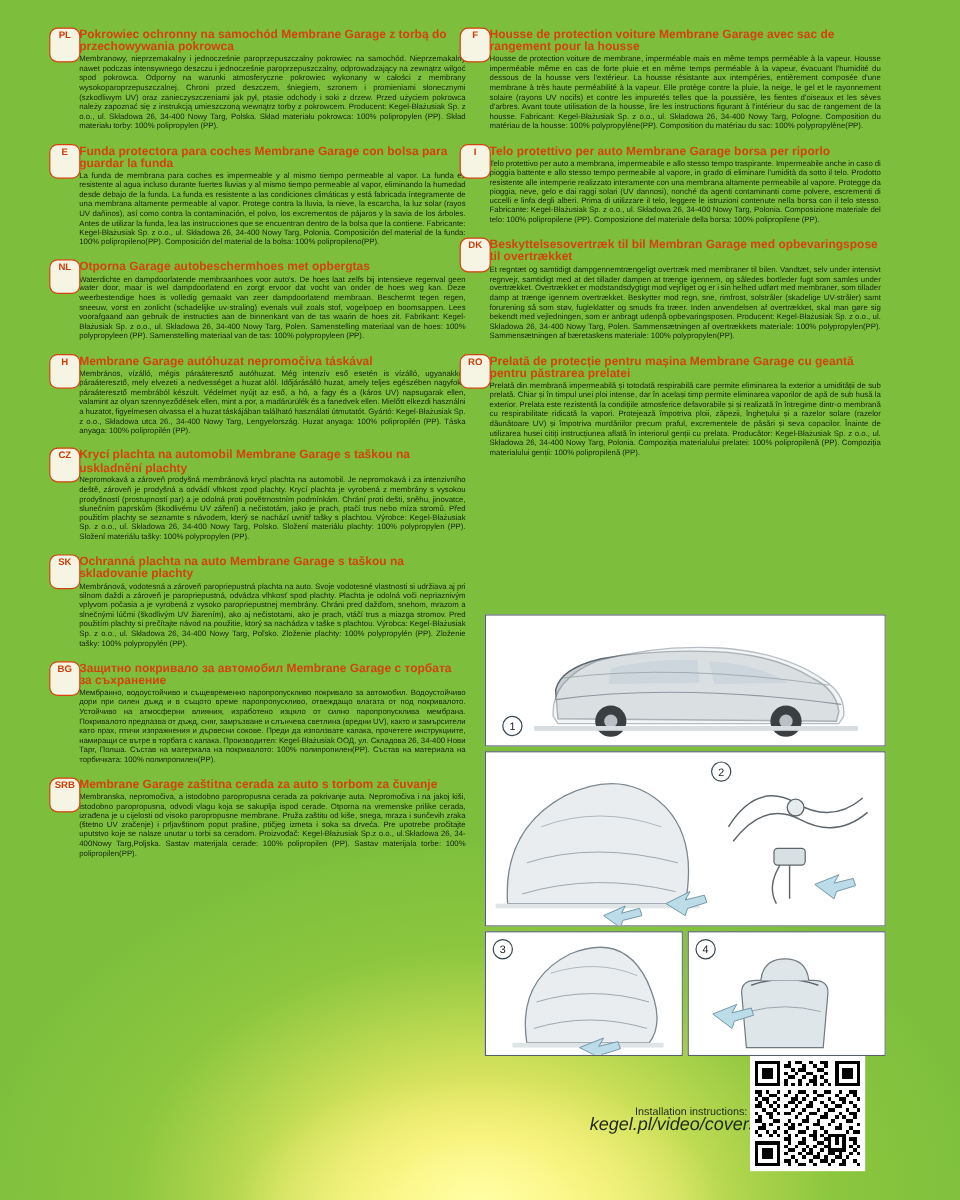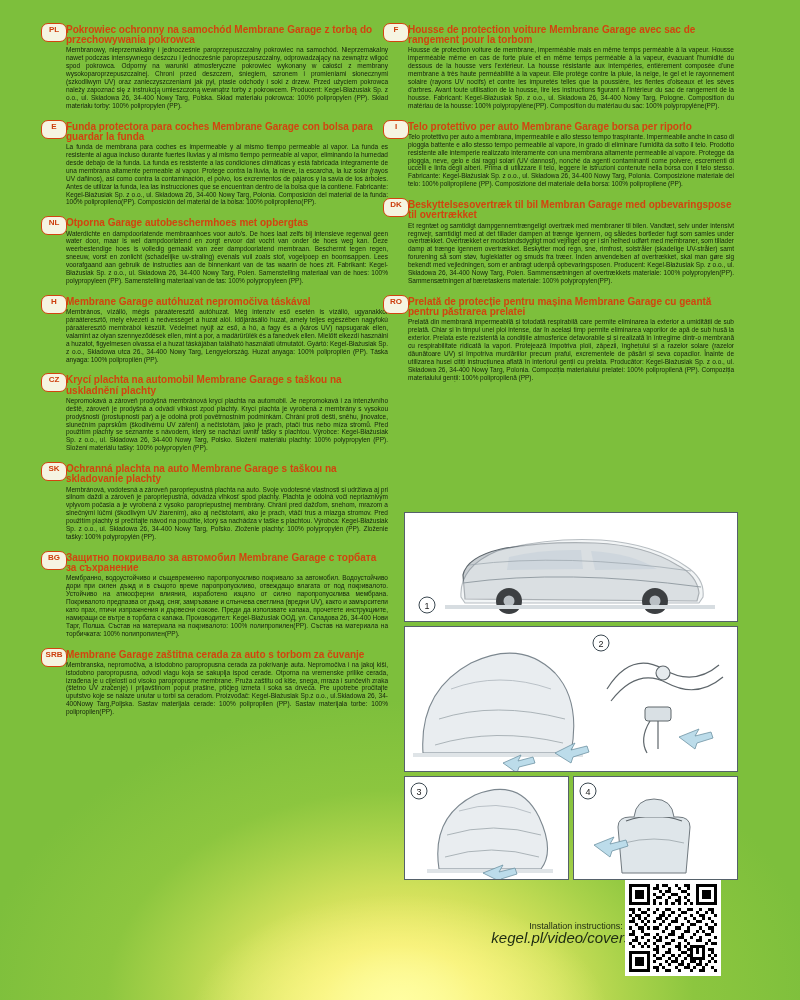--- a/index.html
+++ b/index.html
@@ -33,21 +33,21 @@
 
   .block {
     position: relative;
     margin-bottom: 6px;
     padding: 3px 4px 3px 4px;
   }
   .badge {
     position: absolute;
     left: -21px;
     top: 1px;
-    width: 26px; height: 19px;
+    width: 26px; height: 29px;
     border: 1.2px solid #d2440f;
     border-radius: 7px;
     background: #f6f4e2;
     color: #cc3d0c;
     font-size: 8px;
     font-weight: bold;
     line-height: 11px;
     text-align: center;
     font-family: "Liberation Sans", sans-serif;
   }
@@ -155,21 +155,21 @@
     <div class="block">
       <div class="badge">SRB</div>
       <div class="title">Membrane Garage zaštitna cerada za auto s torbom za čuvanje</div>
       <div class="body">Membranska, nepromočiva, a istodobno paropropusna cerada za pokrivanje auta. Nepromočiva i na jakoj kiši, istodobno paropropusna, odvodi vlagu koja se sakuplja ispod cerade. Otporna na vremenske prilike cerada, izrađena je u cijelosti od visoko paropropusne membrane. Pruža zaštitu od kiše, snega, mraza i sunčevih zraka (štetno UV zračenje) i prljavštinom poput prašine, ptičjeg izmeta i soka sa drveća. Pre upotrebe pročitajte uputstvo koje se nalaze unutar u torbi sa ceradom. Proizvođač: Kegel-Błażusiak Sp.z o.o., ul.Składowa 26, 34-400Nowy Targ,Poljska. Sastav materijala cerade: 100% polipropilen (PP). Sastav materijala torbe: 100% polipropilen(PP).</div>
     </div>
   </div>
 
   <div class="col colR">
     <div class="block">
       <div class="badge">F</div>
-      <div class="title">Housse de protection voiture Membrane Garage avec sac de rangement pour la torbom</div>
+      <div class="title">Housse de protection voiture Membrane Garage avec sac de rangement pour la housse</div>
       <div class="body">Housse de protection voiture de membrane, imperméable mais en même temps perméable à la vapeur. Housse imperméable même en cas de forte pluie et en même temps perméable à la vapeur, évacuant l'humidité du dessous de la housse vers l'extérieur. La housse résistante aux intempéries, entièrement composée d'une membrane à très haute perméabilité à la vapeur. Elle protège contre la pluie, la neige, le gel et le rayonnement solaire (rayons UV nocifs) et contre les impuretés telles que la poussière, les fientes d'oiseaux et les sèves d'arbres. Avant toute utilisation de la housse, lire les instructions figurant à l'intérieur du sac de rangement de la housse. Fabricant: Kegel-Błażusiak Sp. z o.o., ul. Składowa 26, 34-400 Nowy Targ, Pologne. Composition du matériau de la housse: 100% polypropylène(PP). Composition du matériau du sac: 100% polypropylène(PP).</div>
     </div>
     <div class="block">
       <div class="badge">I</div>
       <div class="title">Telo protettivo per auto Membrane Garage borsa per riporlo</div>
       <div class="body">Telo protettivo per auto a membrana, impermeabile e allo stesso tempo traspirante. Impermeabile anche in caso di pioggia battente e allo stesso tempo permeabile al vapore, in grado di eliminare l'umidità da sotto il telo. Prodotto resistente alle intemperie realizzato interamente con una membrana altamente permeabile al vapore. Protegge da pioggia, neve, gelo e dai raggi solari (UV dannosi), nonché da agenti contaminanti come polvere, escrementi di uccelli e linfa degli alberi. Prima di utilizzare il telo, leggere le istruzioni contenute nella borsa con il telo stesso. Fabricante: Kegel-Błażusiak Sp. z o.o., ul. Składowa 26, 34-400 Nowy Targ, Polonia. Composizione materiale del telo: 100% polipropilene (PP). Composizione del materiale della borsa: 100% polipropilene (PP).</div>
     </div>
     <div class="block">
       <div class="badge">DK</div>
       <div class="title">Beskyttelsesovertræk til bil Membran Garage med opbevaringspose til overtrækket</div>

